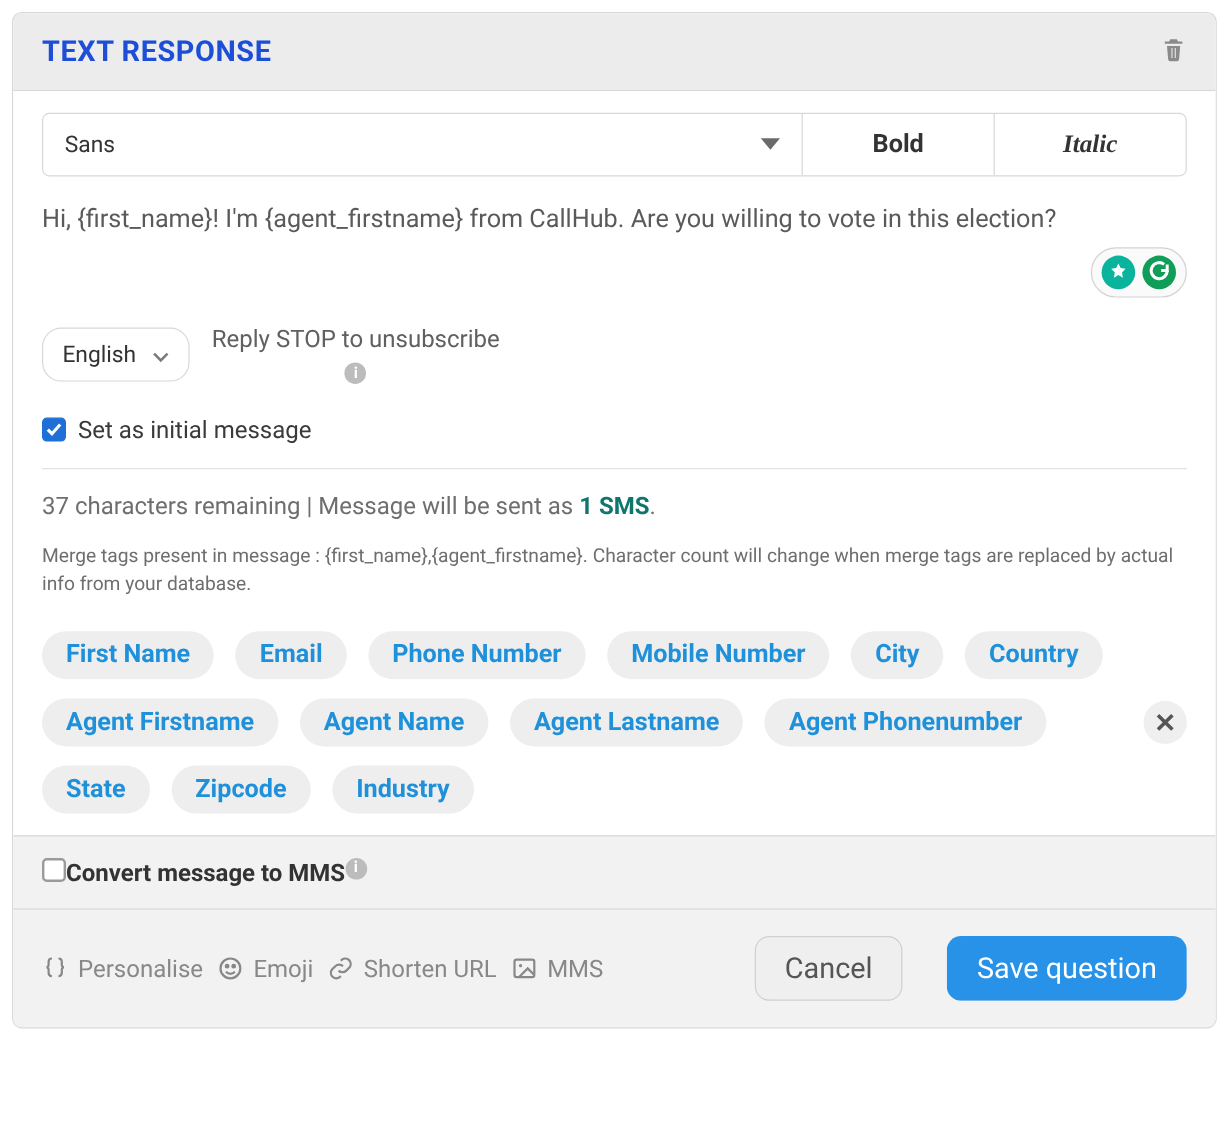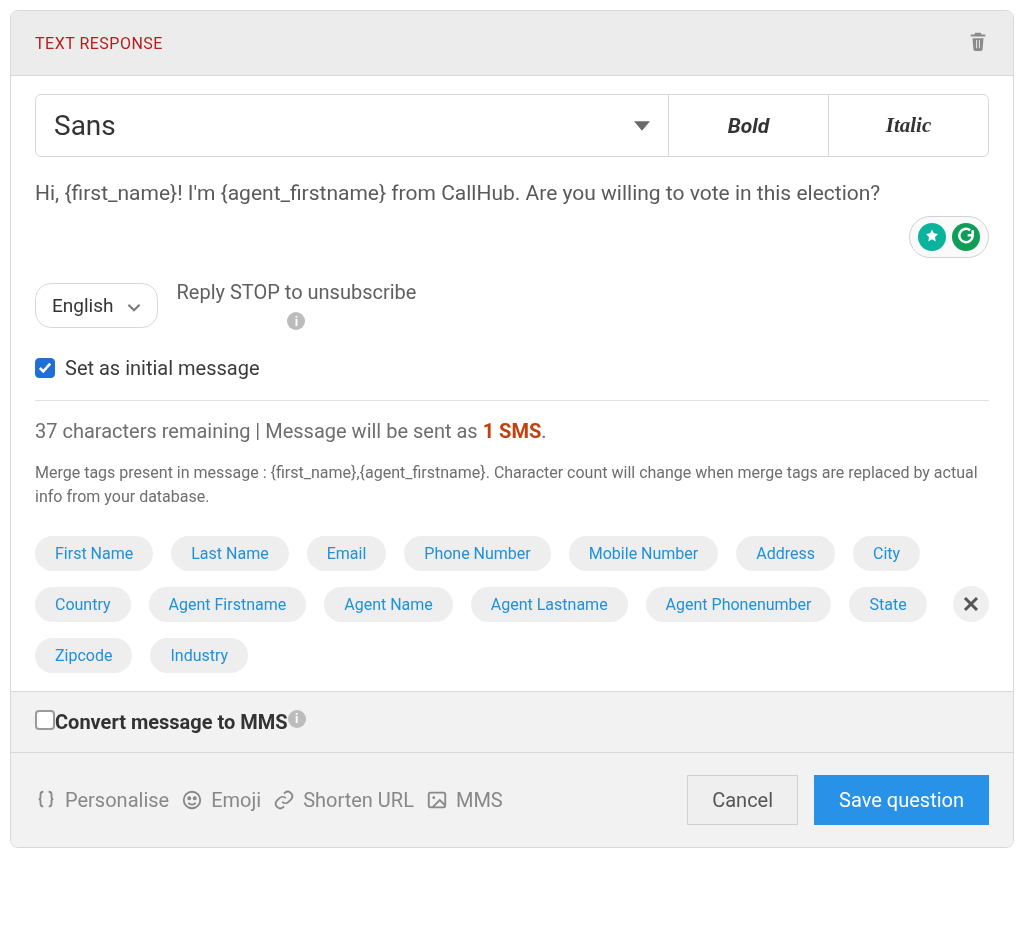--- a/index.html
+++ b/index.html
@@ -32,57 +32,56 @@
   }
   .panel-header {
     background:var(--header-bg);
     display:flex;
     align-items:center;
     justify-content:space-between;
     padding:18px 24px;
     border-bottom:1px solid var(--border-color);
   }
   .panel-header .title {
-    font-weight:400;
-    font-size:16px;
+    font-weight:700;
+    font-size:24px;
     letter-spacing:0.5px;
-    color:#b91c1c;
+    color:#1d4ed8;
   }
   .trash-icon { color:#8a8a8a; cursor:pointer; }
   .trash-icon svg { width:22px; height:24px; }
 
   .panel-body { padding:18px 24px 0 24px; background:var(--panel-bg); }
 
   .format-bar {
     display:flex;
     border:1px solid var(--border-color);
     border-radius:6px;
     overflow:hidden;
     margin-bottom:22px;
   }
   .format-font {
     flex:1;
     display:flex;
     align-items:center;
     justify-content:space-between;
     padding:14px 18px;
-    font-size:28px;
+    font-size:19px;
     cursor:pointer;
   }
   .caret-down { color:#6a6a6a; font-size:14px; }
   .caret-down svg { width:16px; height:10px; }
   .format-btn {
     width:160px;
     display:flex;
     align-items:center;
     justify-content:center;
     font-size:21px;
     border-left:1px solid var(--border-color);
     cursor:pointer;
-    font-style:italic;
   }
   .bold { font-weight:700; }
   .italic { font-family:Georgia,'Times New Roman',serif; font-style:italic; font-weight:700;text-align:right; }
 
   .message-display {
     font-size:21px;
     color:#5a5a5a;
     line-height:1.4;
     margin-bottom:8px;
   }
@@ -162,36 +161,37 @@
   .chk-empty {
     width:20px;height:20px;border-radius:4px;
     border:2px solid #9a9a9a;background:white;cursor:pointer;
   }
 
   .divider { border-top:1px solid var(--divider); margin-bottom:18px; }
 
   .counter-line {
     font-size:20px; color:var(--text-muted); margin-bottom:18px;
   }
-  .counter-line b { color:#c2410c; }
+  .counter-line b { color:#0f766e; }
 
   .merge-note {
     font-size:16px; color:var(--text-muted); line-height:1.45;
     margin-bottom:28px;
   }
 
   .tags-area { display:flex; align-items:flex-start; gap:14px; padding-bottom:18px;}
   .tags-wrap { display:flex; flex-wrap:wrap; gap:16px 18px; flex:1; }
   .tag {
     background:var(--tag-bg);
     color:var(--accent-blue);
-    font-size:16px;
+    font-size:21px;
     padding:8px 20px;
     border-radius:999px;
     cursor:pointer;
+    font-weight:bold;
   }
   .tags-close {
     align-self:center;
     width:36px;height:36px;border-radius:50%;
     background:#efefef;color:#555;
     display:flex;align-items:center;justify-content:center;
     font-size:22px;cursor:pointer;
     flex-shrink:0;
   }
   .tags-close svg{width:16px;height:16px;}
@@ -218,25 +218,26 @@
     display:flex; align-items:center; gap:12px;
     color:var(--text-secondary);
     font-size:20px;
   }
   .footer-tool { display:inline-flex; align-items:center; gap:8px; cursor:pointer;}
   .footer-tool .ico { color:#888; display:flex; }
   .footer-tool svg { width:22px;height:22px; }
 
   .footer-right { display:flex; gap:16px; }
   .btn {
-    font-size:20px;
+    font-size:24px;
     padding:12px 24px;
-    border-radius:0;
+    border-radius:12px;
     cursor:pointer;
     border:1px solid transparent;
+    margin-left:21px;
   }
   .btn-secondary {
     background:#efefef; color:#555; border:1px solid #d0d0d0;
   }
   .btn-primary {
     background:var(--accent-blue-primary); color:white;
   }
 </style>
 </head>
 <body>
@@ -317,25 +318,23 @@
 
     <div class="counter-line">
       <span>37 characters remaining | Message will be sent as </span><b>1 SMS</b><span>.</span>
     </div>
 
     <div class="merge-note">Merge tags present in message : {first_name},{agent_firstname}. Character count will change when merge tags are replaced by actual info from your database.</div>
 
     <div class="tags-area">
       <div class="tags-wrap" id="tags-wrap">
           <span class="tag">First Name</span>
-          <span class="tag">Last Name</span>
           <span class="tag">Email</span>
           <span class="tag">Phone Number</span>
           <span class="tag">Mobile Number</span>
-          <span class="tag">Address</span>
           <span class="tag">City</span>
           <span class="tag">Country</span>
           <span class="tag">Agent Firstname</span>
           <span class="tag">Agent Name</span>
           <span class="tag">Agent Lastname</span>
           <span class="tag">Agent Phonenumber</span>
           <span class="tag">State</span>
           <span class="tag">Zipcode</span>
           <span class="tag">Industry</span>
         </div>

